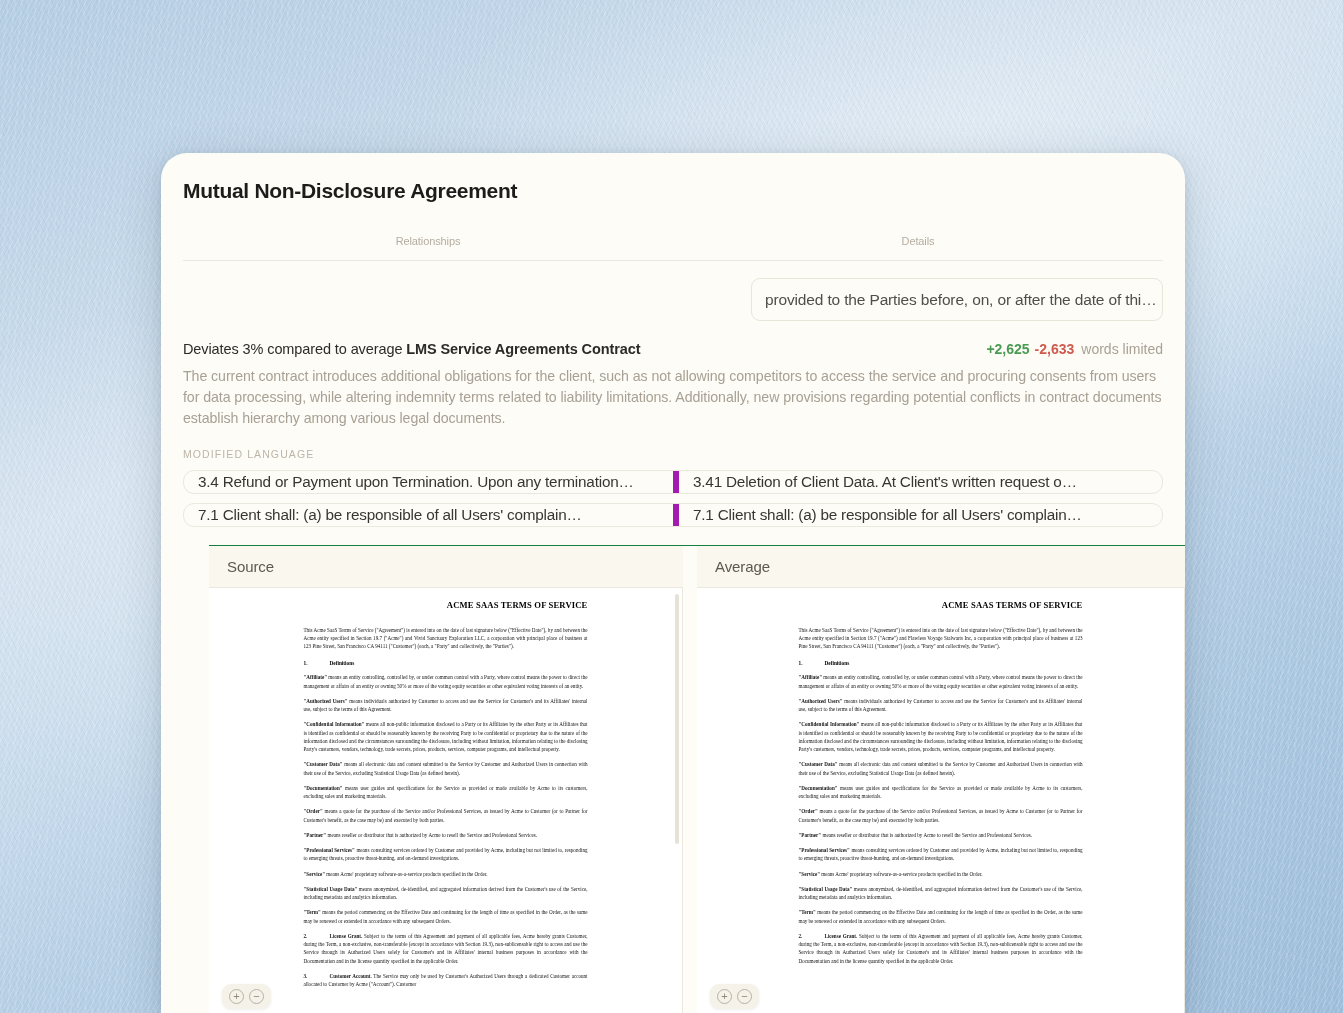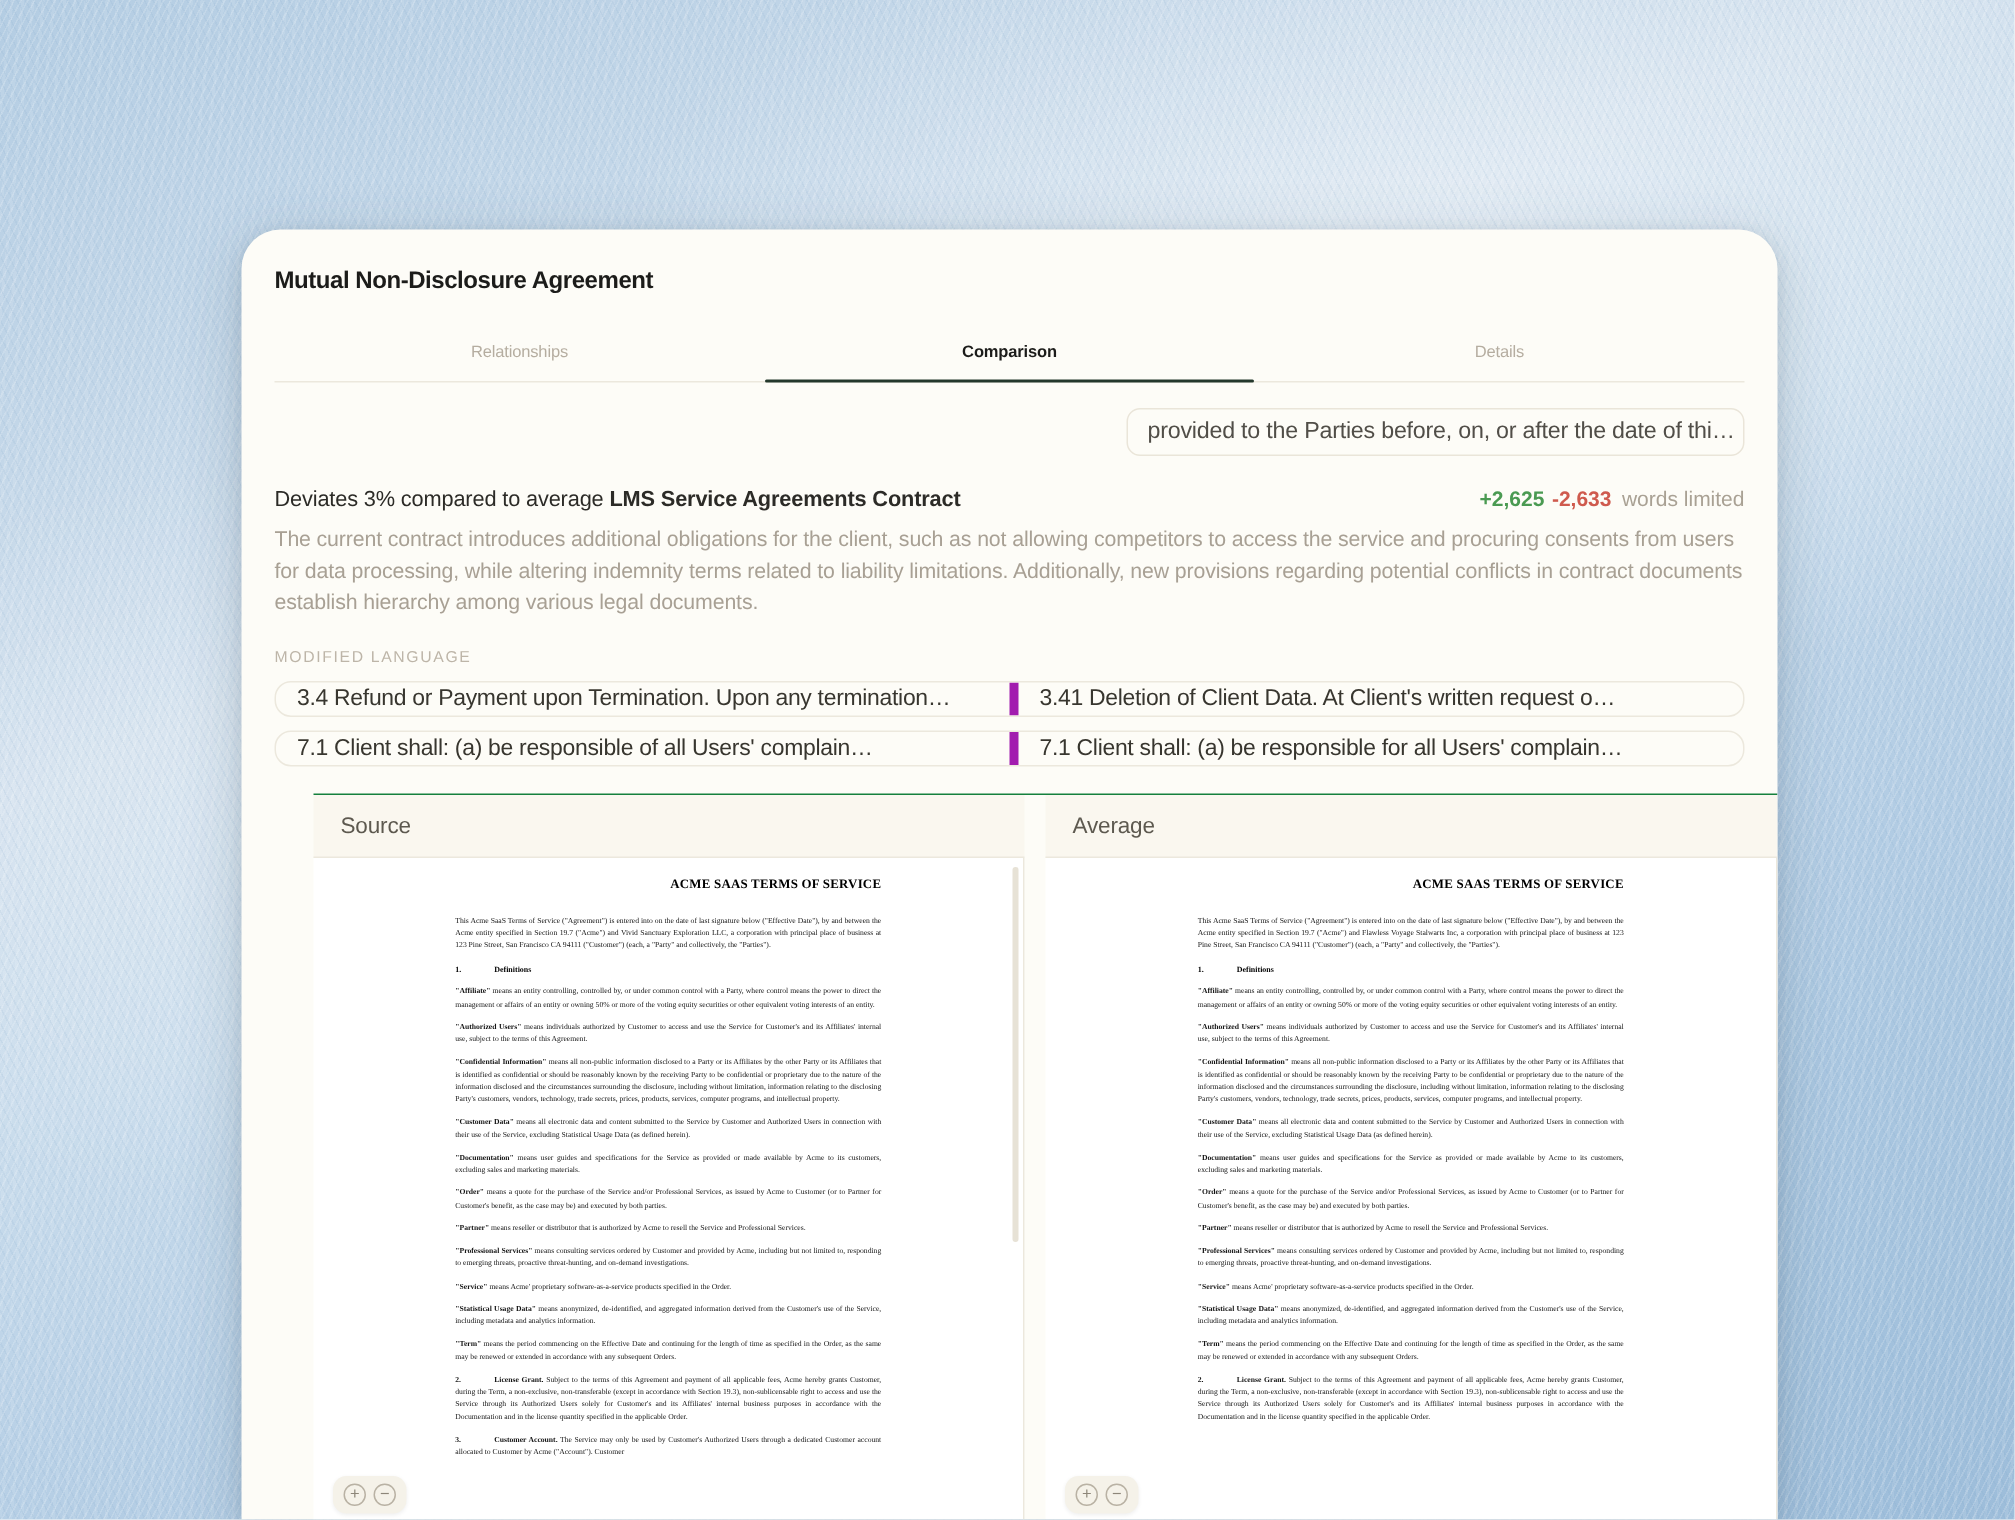--- a/index.html
+++ b/index.html
@@ -37,21 +37,21 @@
     background: #fdfcf7;
     border-radius: 26px 26px 0 0;
     box-shadow: 0 10px 40px rgba(60,80,100,.22), 0 2px 10px rgba(60,80,100,.12);
     overflow: hidden;
     display: flex; flex-direction: column;
   }
 
   .upper-pane { padding: 0 22px; flex: 0 0 auto; }
 
   .page-title {
-    font-size: 16px; font-weight: 700; color: #1c1c1a;
+    font-size: 21px; font-weight: 700; color: #1c1c1a;
     letter-spacing: -.3px;
     padding: 26px 0 0 0;
   }
 
   
   .tabs {
     display: flex; margin-top: 23px;
     border-bottom: 1px solid #ece8dd;
     position: relative;
   }
@@ -66,21 +66,21 @@
   .tab.active { color: #1c1c1a; font-weight: 600; }
   .tab.active::after {
     content: ""; position: absolute;
     left: 0; right: 0; bottom: -1px; height: 2.5px;
     background: #24382c; border-radius: 2px;
   }
 
   
   .search-row { display: flex; justify-content: flex-end; margin-top: 17px; }
   .search-box {
-    width: 412px; height: 32px;
+    width: 412px; height: 43px;
     border: 1px solid #eae5d9; border-radius: 9px;
     background: #fdfcf7;
     display: flex; align-items: center;
     padding: 0 13px;
     font-size: 15.5px; color: #514e48;
     overflow: hidden; white-space: nowrap;
     letter-spacing: -.15px;
   }
 
   
@@ -225,21 +225,20 @@
 <div class="wallpaper-texture"></div>
 
 <div class="window">
 
   <div class="upper-pane">
 
     <div class="page-title">Mutual Non-Disclosure Agreement</div>
 
     <div class="tabs">
       <div class="tab">Relationships</div>
-      <div class="tab active">Comparison</div>
       <div class="tab">Details</div>
     </div>
 
     <div class="search-row">
       <div class="search-box" title="Search clauses">provided to the Parties before, on, or after the date of thi…</div>
     </div>
 
     <div class="deviate-row">
       <div class="deviate-text">
         <span>Deviates 3% compared to average </span><b>LMS Service Agreements Contract</b>

